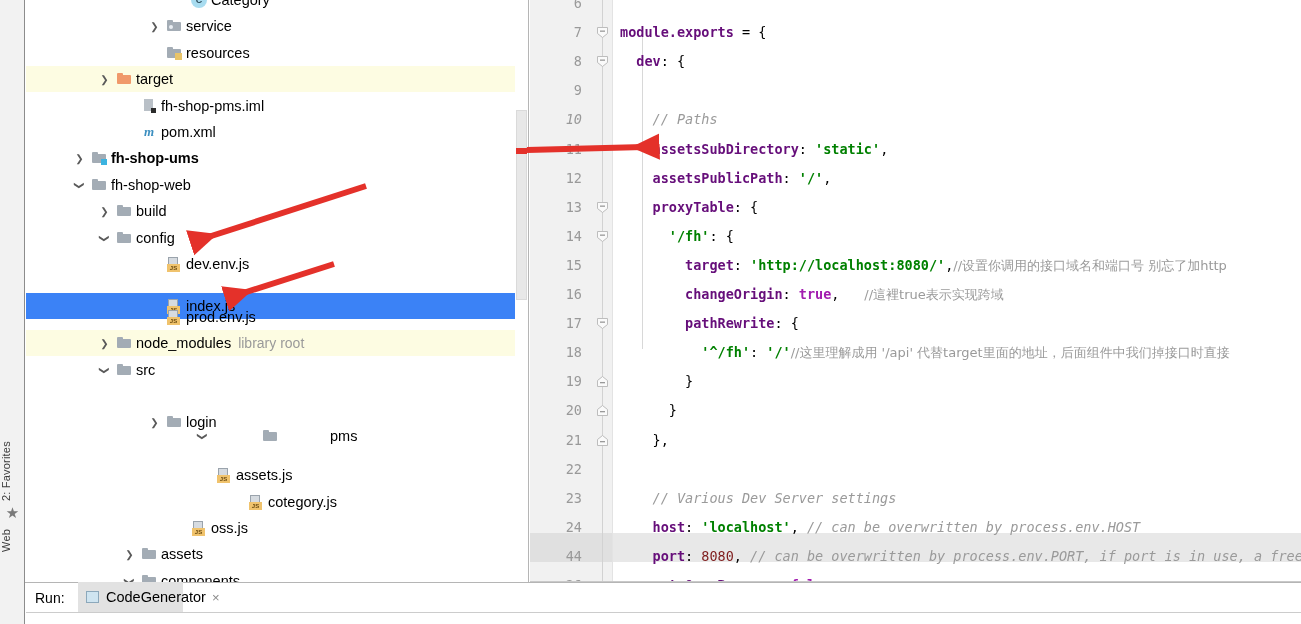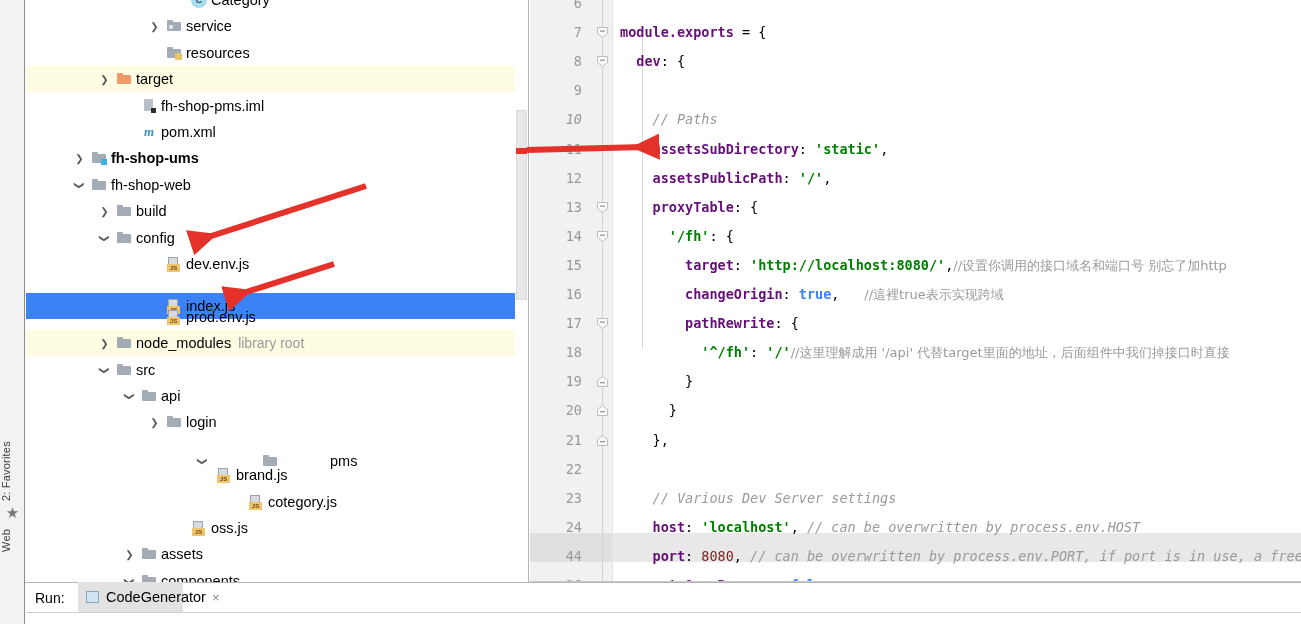--- a/index.html
+++ b/index.html
@@ -144,21 +144,21 @@
   .foldmark{
     position:absolute;left:66px;width:13px;height:13px;
   }
   .codeline{
     position:absolute;left:90px;height:29px;line-height:29px;white-space:pre;
   }
   .indentguide{position:absolute;left:112px;width:1px;background:#d8d8d8;}
   .curline{position:absolute;left:83px;top:533px;width:688px;height:29px;background:#e8e8e8;}
   .gut-curline{position:absolute;left:0;top:533px;width:82px;height:29px;background:#e0e0e0;}
 
-  .k{color:#3b82f6;font-weight:bold;}      
+  .k{color:#a21caf;font-weight:bold;}      
   .p{color:#660e7a;font-weight:bold;}      
   .s{color:#008000;font-weight:bold;}      
   .n{color:#7f1d1d;}                       
   .c{color:#9a9a9a;font-style:italic;}     
   .pl{color:#000000;}                      
 
   .cn{font-family:"DejaVu Sans","Liberation Sans",sans-serif;font-style:normal;font-size:13px;}
 
   
   .editor-bottom{position:absolute;left:530px;top:581px;width:771px;height:1px;background:#c9c9c9;}
@@ -308,45 +308,39 @@
         <span class="ico folder" style="margin-left: 5px;"></span>
         <span class="lbl">node_modules</span>
         <span class="sub">library root</span>
       </div>
       <div class="row" style="top: 356.6px;">
         <span style="flex: 0 0 auto; width: 72px;"></span>
         <span class="arrow d"></span>
         <span class="ico folder" style="margin-left: 5px;"></span>
         <span class="lbl">src</span>
       </div>
-      <div class="row" style="top: 383px;">
-        <span style="flex: 0 0 auto; width: 97px;"></span>
-        <span class="arrow d"></span>
-        <span class="ico folder" style="margin-left: 5px;"></span>
-        <span class="lbl">api</span>
-      </div>
       <div class="row" style="top: 409.4px;">
         <span style="flex: 0 0 auto; width: 122px;"></span>
         <span class="arrow r"></span>
         <span class="ico folder" style="margin-left: 5px;"></span>
         <span class="lbl">login</span>
       </div>
-      <div class="row" style="top: 448px; gap: 48px;">
+      <div class="row" style="top: 423px; gap: 48px;">
         <span style="flex: 0 0 auto; width: 122px;"></span>
         <span class="arrow d"></span>
         <span class="ico folder" style="margin-left: 5px;"></span>
         <span class="lbl">pms</span>
       </div>
       <div class="row" style="top: 462.2px;">
         <span style="flex: 0 0 auto; width: 172px;"></span>
         <span class="arrow"></span>
         <span class="ico js" style="margin-left: 5px;">
           <span class="badge">JS</span>
         </span>
-        <span class="lbl">brand.js</span>
+        <span class="lbl">assets.js</span>
       </div>
       <div class="row" style="top: 488.6px; margin-left: 32px;">
         <span style="flex: 0 0 auto; width: 172px;"></span>
         <span class="arrow"></span>
         <span class="ico js" style="margin-left: 5px;">
           <span class="badge">JS</span>
         </span>
         <span class="lbl">cotegory.js</span>
       </div>
       <div class="row" style="top: 515px;">

